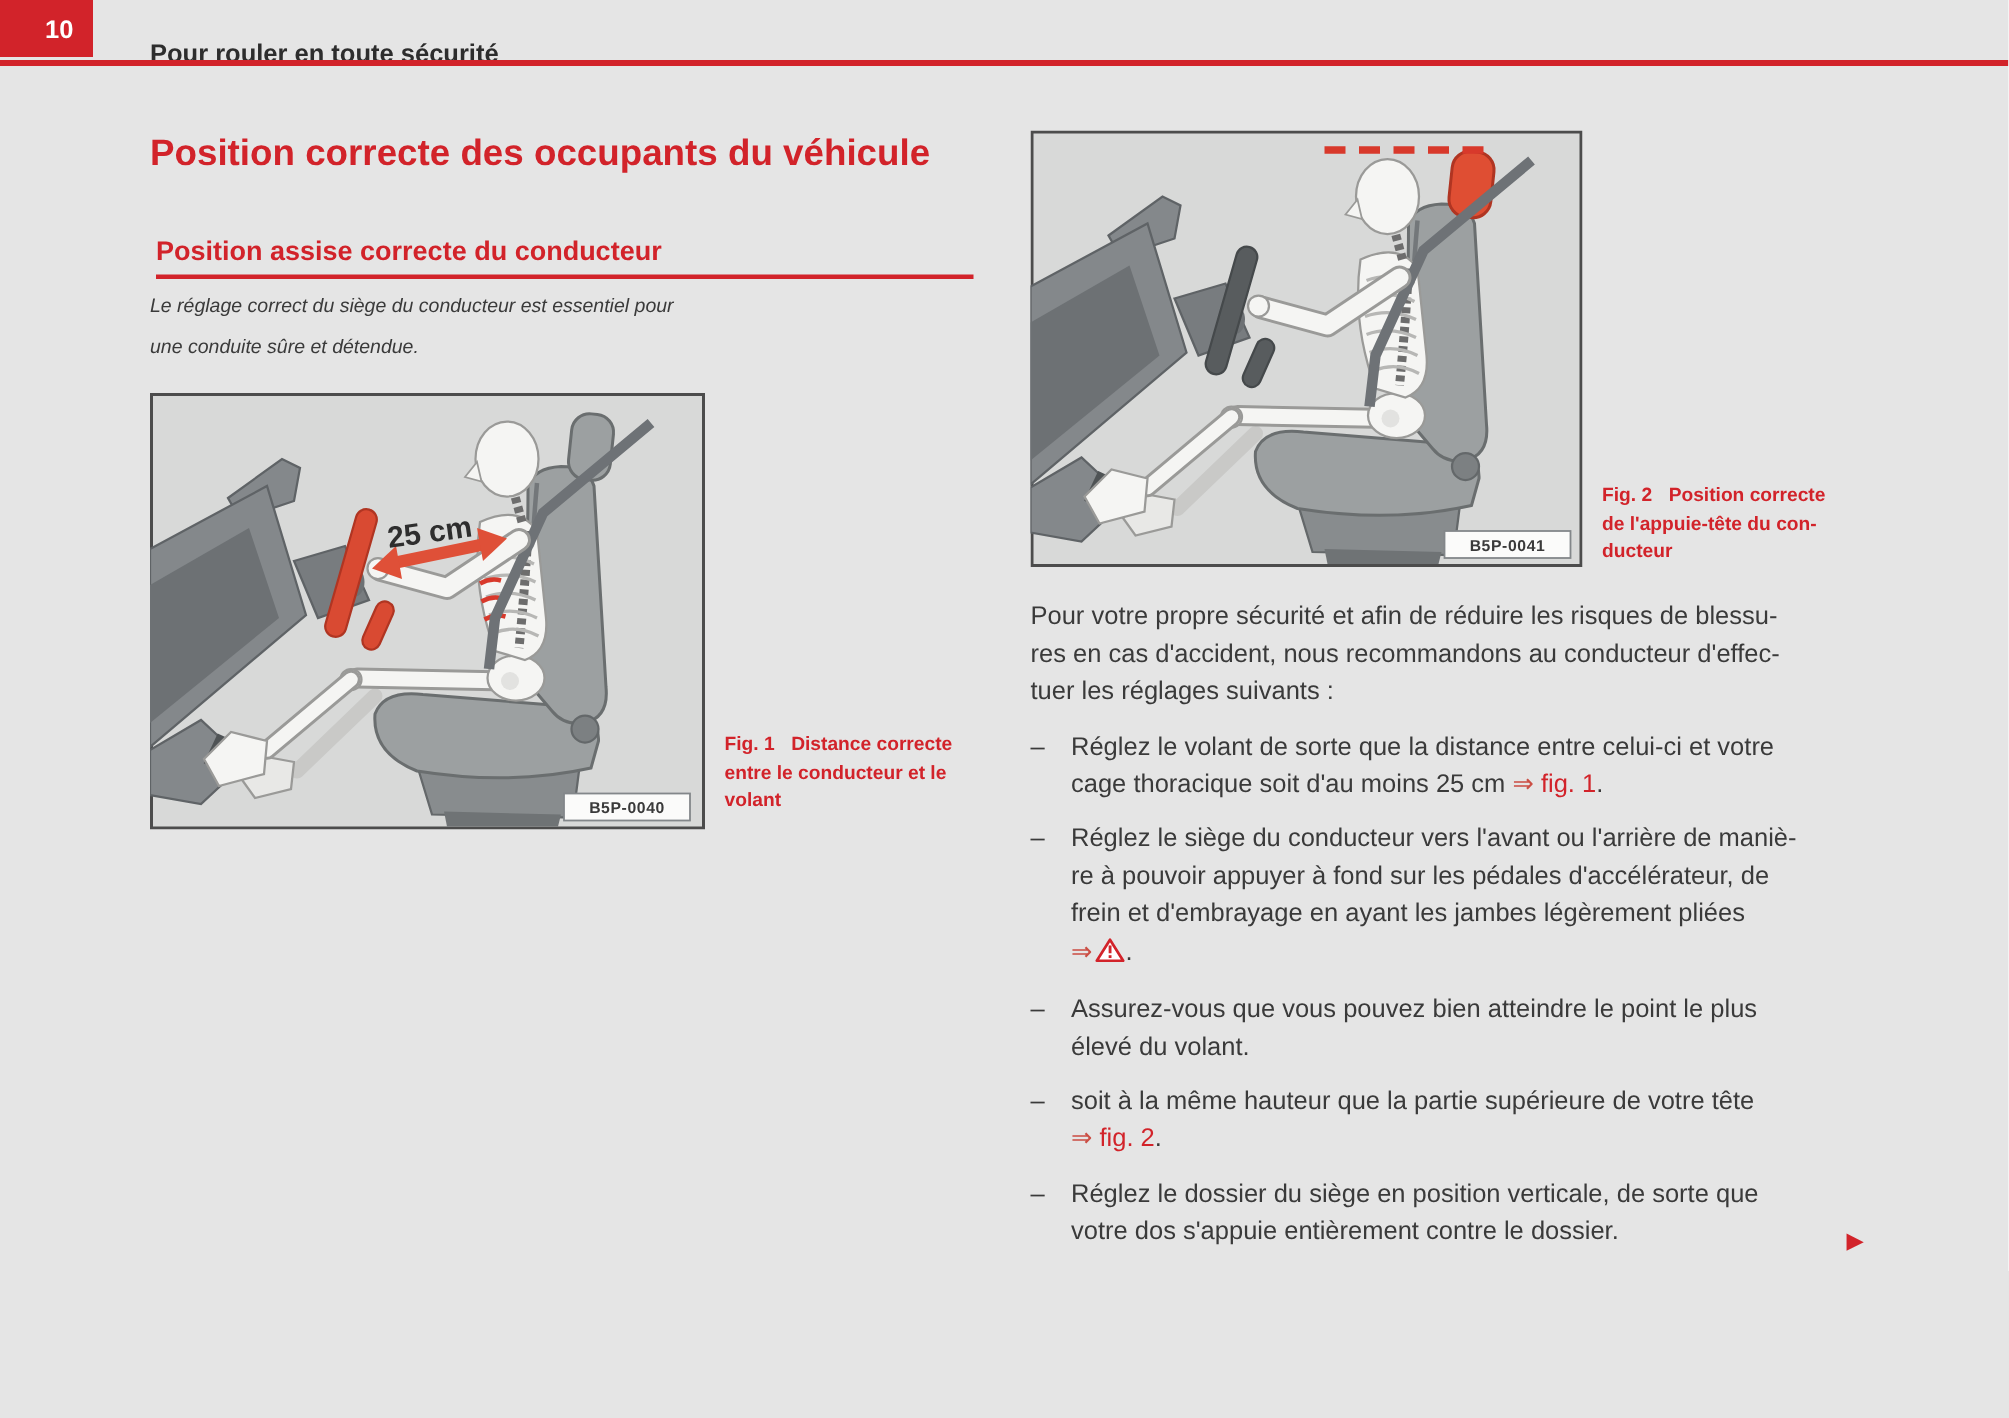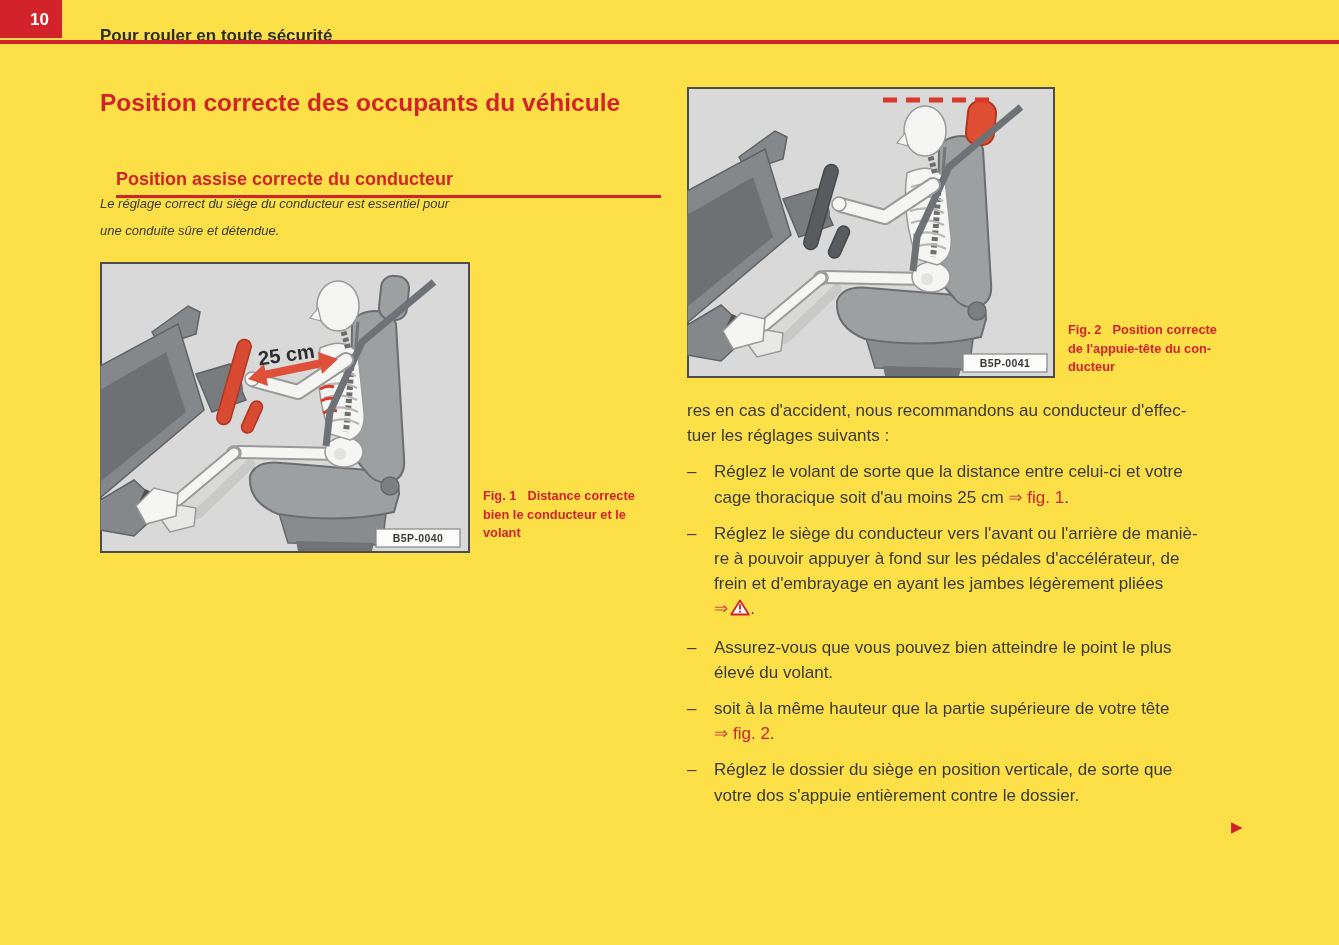--- a/index.html
+++ b/index.html
@@ -1,30 +1,30 @@
 <!DOCTYPE html>
 <html><head>
 <meta charset="utf-8">
 <style>
   html,body{margin:0;padding:0;background:#ffffff;}
-  .page{position:relative;width:1339px;height:945px;background:#fde047;overflow:hidden;
+  .page{position:relative;width:1339px;height:945px;background:#e5e5e5;overflow:hidden;
         font-family:"Liberation Sans", sans-serif;}
 
   
   .pagenum-box{position:absolute;left:0;top:0;width:62px;height:38px;background:#d2232a;
         color:#ffffff;font-size:17px;font-weight:bold;text-align:right;line-height:40px;
         padding-right:13px;box-sizing:border-box;}
   .chapter-title{position:absolute;left:100px;top:15px;height:38px;line-height:41px;
         font-size:17px;font-weight:bold;color:#2d2d2d;}
   .header-rule{position:absolute;left:0;top:40px;width:1339px;height:4px;background:#d2232a;}
 
   
   .main-heading{position:absolute;left:100px;top:89px;margin:0;font-size:24.5px;
         font-weight:bold;color:#d2232a;}
-  .section-heading{position:absolute;left:100px;top:153px;margin:16px;width:545px;
+  .section-heading{position:absolute;left:100px;top:153px;margin:4px;width:545px;
         font-size:18px;font-weight:bold;color:#d2232a;padding-bottom:5px;
         border-bottom:3px solid #d2232a;}
   .intro{position:absolute;left:100px;top:190px;font-style:italic;font-size:13px;
         color:#3a3a3a;line-height:27px;}
   .line{white-space:nowrap;}
 
   
   .fig{position:absolute;margin:0;padding:0;}
   .fig1{left:100px;top:262px;width:370px;height:291px;}
   .fig2{left:687px;top:87px;width:368px;height:291px;}
@@ -144,21 +144,21 @@
       </g>
       <text class="svg-25" x="158" y="99" transform="rotate(-8 190 92)">25 cm</text>
 
       <rect x="276" y="267" width="84" height="18" fill="#fbfbfa" stroke="#83878a" stroke-width="1.2"></rect>
       <text class="svg-code" x="318" y="280" text-anchor="middle">B5P-0040</text>
     </svg>
   </figure>
 
   <div class="caption cap1">
     <div class="line"><span class="cap-label">Fig. 1</span><span>Distance correcte</span></div>
-    <div class="line">bien le conducteur et le</div>
+    <div class="line">entre le conducteur et le</div>
     <div class="line">volant</div>
   </div>
 
   <figure class="fig fig2">
     <svg viewBox="0 0 368 291">
       <rect x="1" y="1" width="366" height="289" fill="#d8d9d8" stroke="#4c4c4c" stroke-width="2"></rect>
       <g>
         <polygon points="52,70 88,44 100,50 96,72 60,84" fill="#84888b" stroke="#5f6366" stroke-width="1.5"></polygon>
         <polygon points="0,104 78,62 104,148 0,236" fill="#84888b" stroke="#5f6366" stroke-width="1.5"></polygon>
         <polygon points="0,128 66,90 86,150 0,220" fill="#6d7174"></polygon>
@@ -219,20 +219,21 @@
 
   <div class="caption cap2">
     <div class="line"><span class="cap-label">Fig. 2</span><span>Position correcte</span></div>
     <div class="line">de l'appuie-tête du con-</div>
     <div class="line">ducteur</div>
   </div>
 
   <div class="bodycol">
 
     <div class="para">
+      <div class="line">Pour votre propre sécurité et afin de réduire les risques de blessu-</div>
       <div class="line">res en cas d'accident, nous recommandons au conducteur d'effec-</div>
       <div class="line">tuer les réglages suivants :</div>
     </div>
 
     <div class="bullet">
       <span class="dash">–</span>
       <div>
         <div class="line">Réglez le volant de sorte que la distance entre celui-ci et votre</div>
         <div class="line"><span>cage thoracique soit d'au moins 25 cm </span><span class="ref-arrow">⇒</span> <span class="ref-link">fig. 1</span><span>.</span></div>
       </div>

